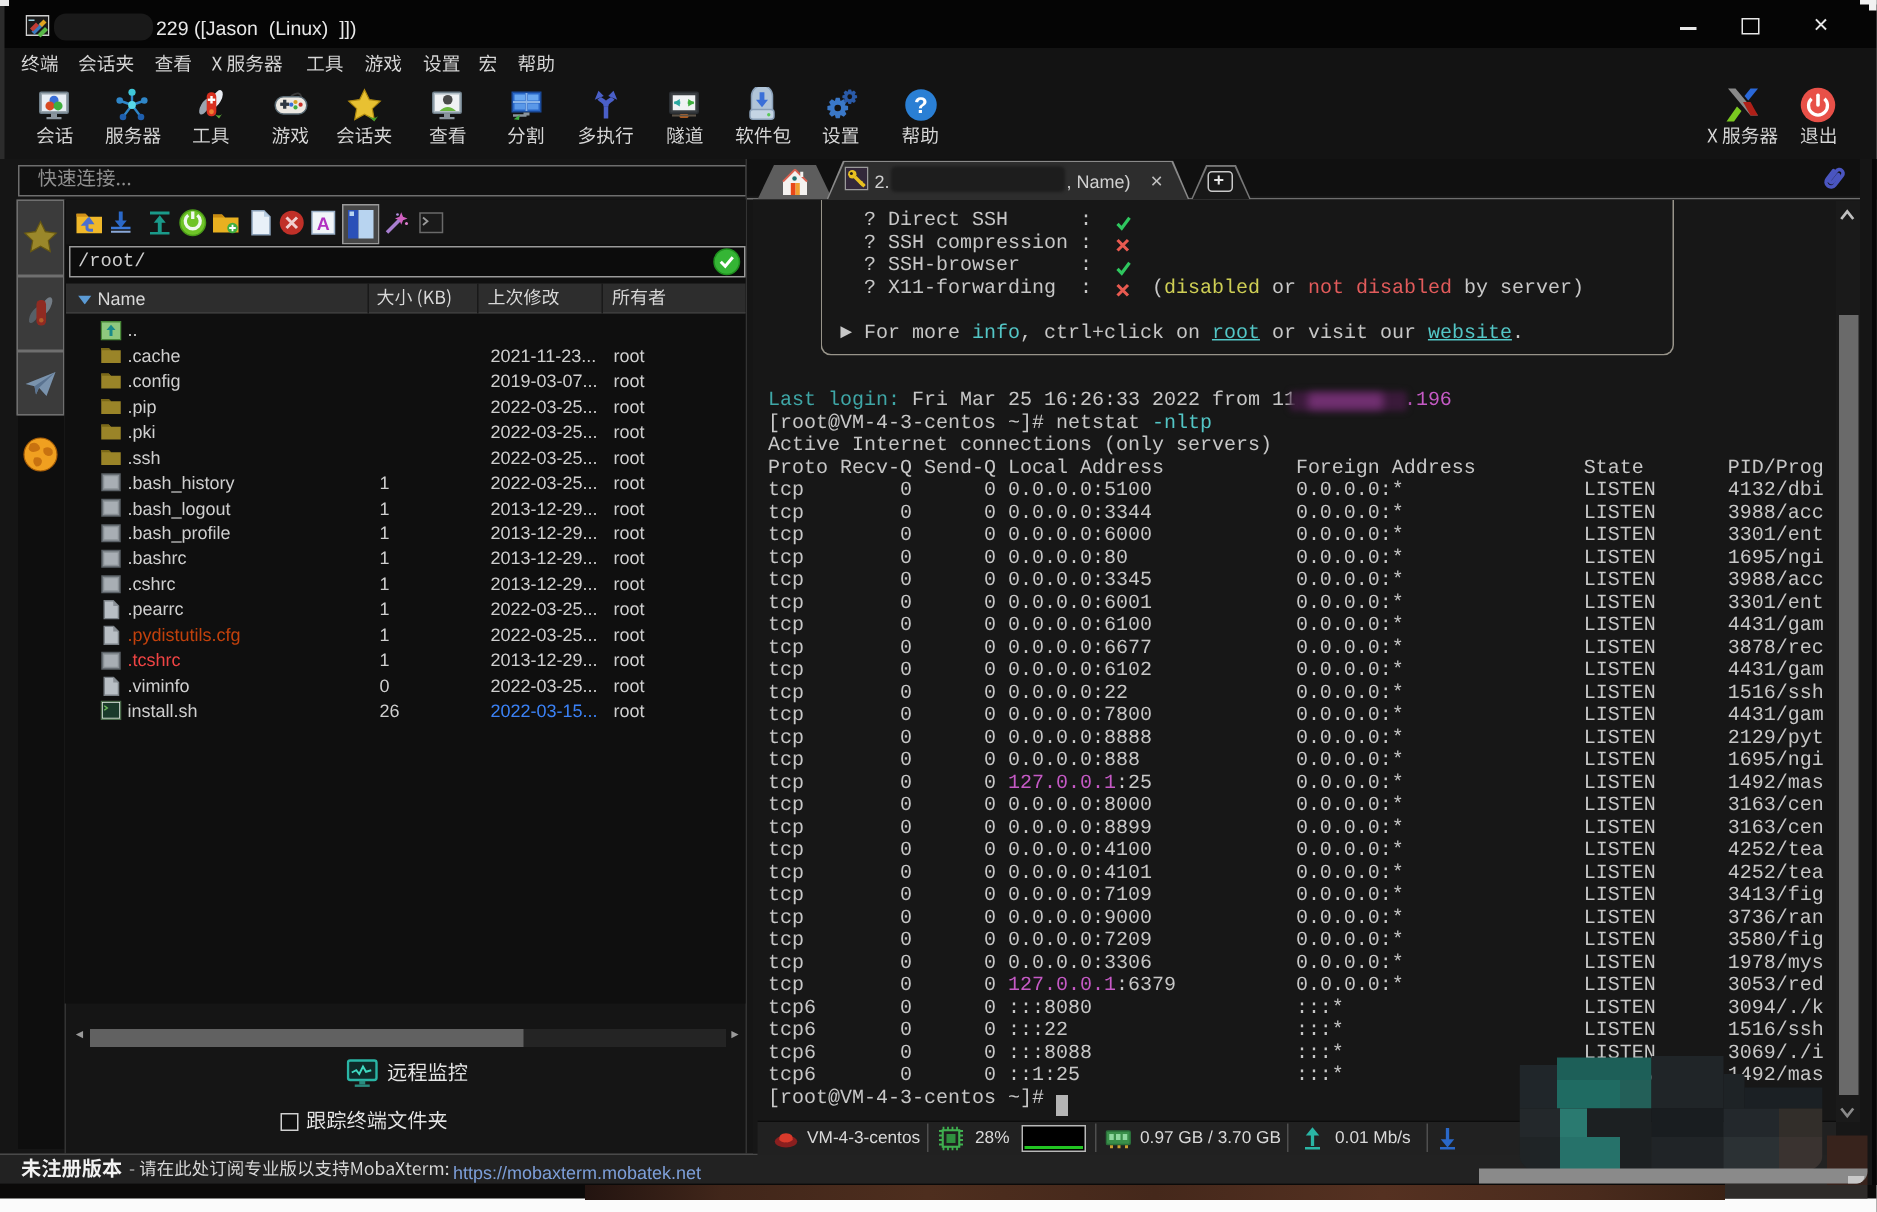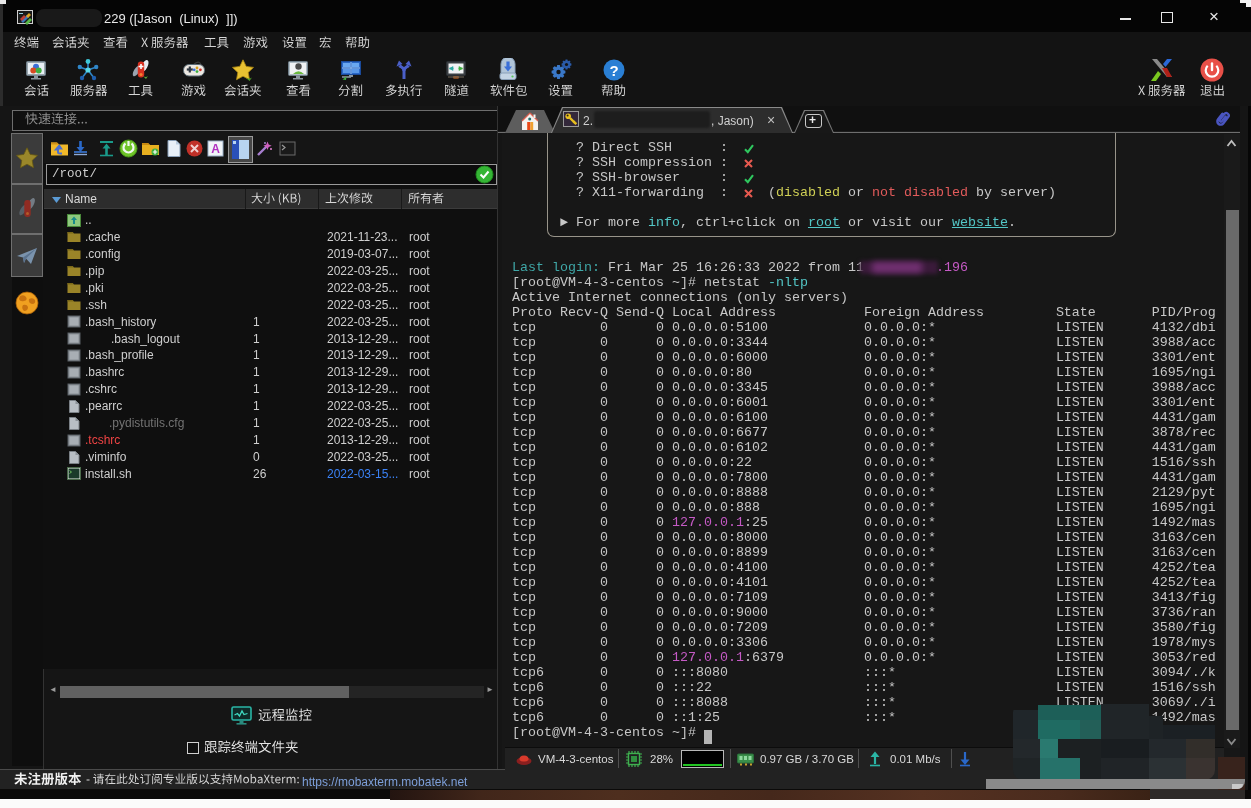--- a/index.html
+++ b/index.html
@@ -512,21 +512,21 @@
 <div style="position:absolute;left:85px;top:314.6px;font-family:'Liberation Sans',sans-serif;font-size:12px;color:#cfcfcf;font-weight:normal;white-space:pre;">.bash_history</div>
 <div style="position:absolute;left:253px;top:314.6px;font-family:'Liberation Sans',sans-serif;font-size:12px;color:#cfcfcf;font-weight:normal;white-space:pre;">1</div>
 <div style="position:absolute;left:327px;top:314.6px;font-family:'Liberation Sans',sans-serif;font-size:12px;color:#cfcfcf;font-weight:normal;white-space:pre;">2022-03-25...</div>
 <div style="position:absolute;left:409px;top:314.6px;font-family:'Liberation Sans',sans-serif;font-size:12px;color:#cfcfcf;font-weight:normal;white-space:pre;">root</div>
 <div style="position:absolute;left:67px;top:332.0px">
       <svg width="14" height="13" viewBox="0 0 14 13">
         <rect x="1" y="1" width="12" height="11" fill="#8a9096" stroke="#5a6066"></rect>
         <rect x="2.5" y="2.5" width="9" height="8" fill="#a8aeb4"></rect>
       </svg>
     </div>
-<div style="position:absolute;left:85px;top:331.5px;font-family:'Liberation Sans',sans-serif;font-size:12px;color:#cfcfcf;font-weight:normal;white-space:pre;margin-left:26px;">.bash_logout</div>
+<div style="position:absolute;left:85px;top:331.5px;font-family:'Liberation Sans',sans-serif;font-size:12px;color:#cfcfcf;font-weight:normal;white-space:pre;">.bash_logout</div>
 <div style="position:absolute;left:253px;top:331.5px;font-family:'Liberation Sans',sans-serif;font-size:12px;color:#cfcfcf;font-weight:normal;white-space:pre;">1</div>
 <div style="position:absolute;left:327px;top:331.5px;font-family:'Liberation Sans',sans-serif;font-size:12px;color:#cfcfcf;font-weight:normal;white-space:pre;">2013-12-29...</div>
 <div style="position:absolute;left:409px;top:331.5px;font-family:'Liberation Sans',sans-serif;font-size:12px;color:#cfcfcf;font-weight:normal;white-space:pre;">root</div>
 <div style="position:absolute;left:67px;top:348.9px">
       <svg width="14" height="13" viewBox="0 0 14 13">
         <rect x="1" y="1" width="12" height="11" fill="#8a9096" stroke="#5a6066"></rect>
         <rect x="2.5" y="2.5" width="9" height="8" fill="#a8aeb4"></rect>
       </svg>
     </div>
 <div style="position:absolute;left:85px;top:348.4px;font-family:'Liberation Sans',sans-serif;font-size:12px;color:#cfcfcf;font-weight:normal;white-space:pre;">.bash_profile</div>
@@ -562,21 +562,21 @@
 <div style="position:absolute;left:85px;top:399.2px;font-family:'Liberation Sans',sans-serif;font-size:12px;color:#cfcfcf;font-weight:normal;white-space:pre;">.pearrc</div>
 <div style="position:absolute;left:253px;top:399.2px;font-family:'Liberation Sans',sans-serif;font-size:12px;color:#cfcfcf;font-weight:normal;white-space:pre;">1</div>
 <div style="position:absolute;left:327px;top:399.2px;font-family:'Liberation Sans',sans-serif;font-size:12px;color:#cfcfcf;font-weight:normal;white-space:pre;">2022-03-25...</div>
 <div style="position:absolute;left:409px;top:399.2px;font-family:'Liberation Sans',sans-serif;font-size:12px;color:#cfcfcf;font-weight:normal;white-space:pre;">root</div>
 <div style="position:absolute;left:67px;top:416.7px">
       <svg width="14" height="13" viewBox="0 0 14 13">
         <path d="M2.5 0.5 h6 l3.5 3.5 V12.5 H2.5Z" fill="#b8bec4" stroke="#7a8086"></path>
         <path d="M8.5 0.5 l3.5 3.5 h-3.5Z" fill="#8a9096"></path>
       </svg>
     </div>
-<div style="position:absolute;left:85px;top:416.2px;font-family:'Liberation Sans',sans-serif;font-size:12px;color:#737373;font-weight:normal;white-space:pre;margin-left:24px;">.pydistutils.cfg</div>
+<div style="position:absolute;left:85px;top:416.2px;font-family:'Liberation Sans',sans-serif;font-size:12px;color:#c2410c;font-weight:normal;white-space:pre;">.pydistutils.cfg</div>
 <div style="position:absolute;left:253px;top:416.2px;font-family:'Liberation Sans',sans-serif;font-size:12px;color:#cfcfcf;font-weight:normal;white-space:pre;">1</div>
 <div style="position:absolute;left:327px;top:416.2px;font-family:'Liberation Sans',sans-serif;font-size:12px;color:#cfcfcf;font-weight:normal;white-space:pre;">2022-03-25...</div>
 <div style="position:absolute;left:409px;top:416.2px;font-family:'Liberation Sans',sans-serif;font-size:12px;color:#cfcfcf;font-weight:normal;white-space:pre;">root</div>
 <div style="position:absolute;left:67px;top:433.6px">
       <svg width="14" height="13" viewBox="0 0 14 13">
         <rect x="1" y="1" width="12" height="11" fill="#8a9096" stroke="#5a6066"></rect>
         <rect x="2.5" y="2.5" width="9" height="8" fill="#a8aeb4"></rect>
       </svg>
     </div>
 <div style="position:absolute;left:85px;top:433.1px;font-family:'Liberation Sans',sans-serif;font-size:12px;color:#ef4444;font-weight:normal;white-space:pre;">.tcshrc</div>
@@ -660,21 +660,21 @@
       <svg width="16" height="16" viewBox="0 0 16 16">
 <rect x="0.5" y="0.5" width="15" height="15" fill="#33283a" stroke="#9a9a9a"></rect>
 <circle cx="5.2" cy="5.2" r="2.8" fill="#e8c020"></circle>
         <circle cx="4.6" cy="4.6" r="1" fill="#2a2118"></circle>
 <path d="M7 7 L12.5 12.5" stroke="#e8c020" stroke-width="2.4"></path>
 <path d="M10.2 11.8 l1.8-1.8 M12 13.4 l1.6-1.6" stroke="#e8c020" stroke-width="1.6"></path>
       </svg>
     </div>
 <div style="position:absolute;left:583px;top:114px;font-family:'Liberation Sans',sans-serif;font-size:12px;color:#d0d0d0;font-weight:normal;white-space:pre;">2.</div>
 <div style="position:absolute;left:594px;top:111px;width:116px;height:17px;background:#1d1d1d;border-radius:3px;filter:blur(1px)"></div>
-<div style="position:absolute;left:711px;top:114px;font-family:'Liberation Sans',sans-serif;font-size:12px;color:#d0d0d0;font-weight:normal;white-space:pre;">, Jason)</div>
+<div style="position:absolute;left:711px;top:114px;font-family:'Liberation Sans',sans-serif;font-size:12px;color:#d0d0d0;font-weight:normal;white-space:pre;">, Name)</div>
 <div style="position:absolute;left:767px;top:112px;font-family:'Liberation Sans',sans-serif;font-size:14px;color:#c0c0c0;font-weight:normal;white-space:pre;">×</div>
 <div class="trap2" style="position:absolute;left:794px;top:110px;width:40px;height:23px;background:#777"></div>
 <div class="trap2" style="position:absolute;left:795px;top:111px;width:38px;height:22px;background:#181818"></div>
 <div style="position:absolute;left:805px;top:114px;width:17px;height:14px;border:1.4px solid #c8c8c8;border-radius:3px"></div>
 <div style="position:absolute;left:809px;top:113px;font-family:'Liberation Sans',sans-serif;font-size:12px;color:#e8e8e8;font-weight:bold;white-space:pre;">+</div>
 <div style="position:absolute;left:1215px;top:110px;transform:rotate(38deg)">
       <svg width="15" height="18" viewBox="0 0 15 18">
 <path d="M4.2 5 V12 a3.3 3.3 0 0 0 6.6 0 V4 a2.5 2.5 0 0 0 -5 0 V11 a1.3 1.3 0 0 0 2.6 0 V5" fill="none" stroke="#4a55c0" stroke-width="2.4" stroke-linecap="round"></path>
       </svg>
     </div>

